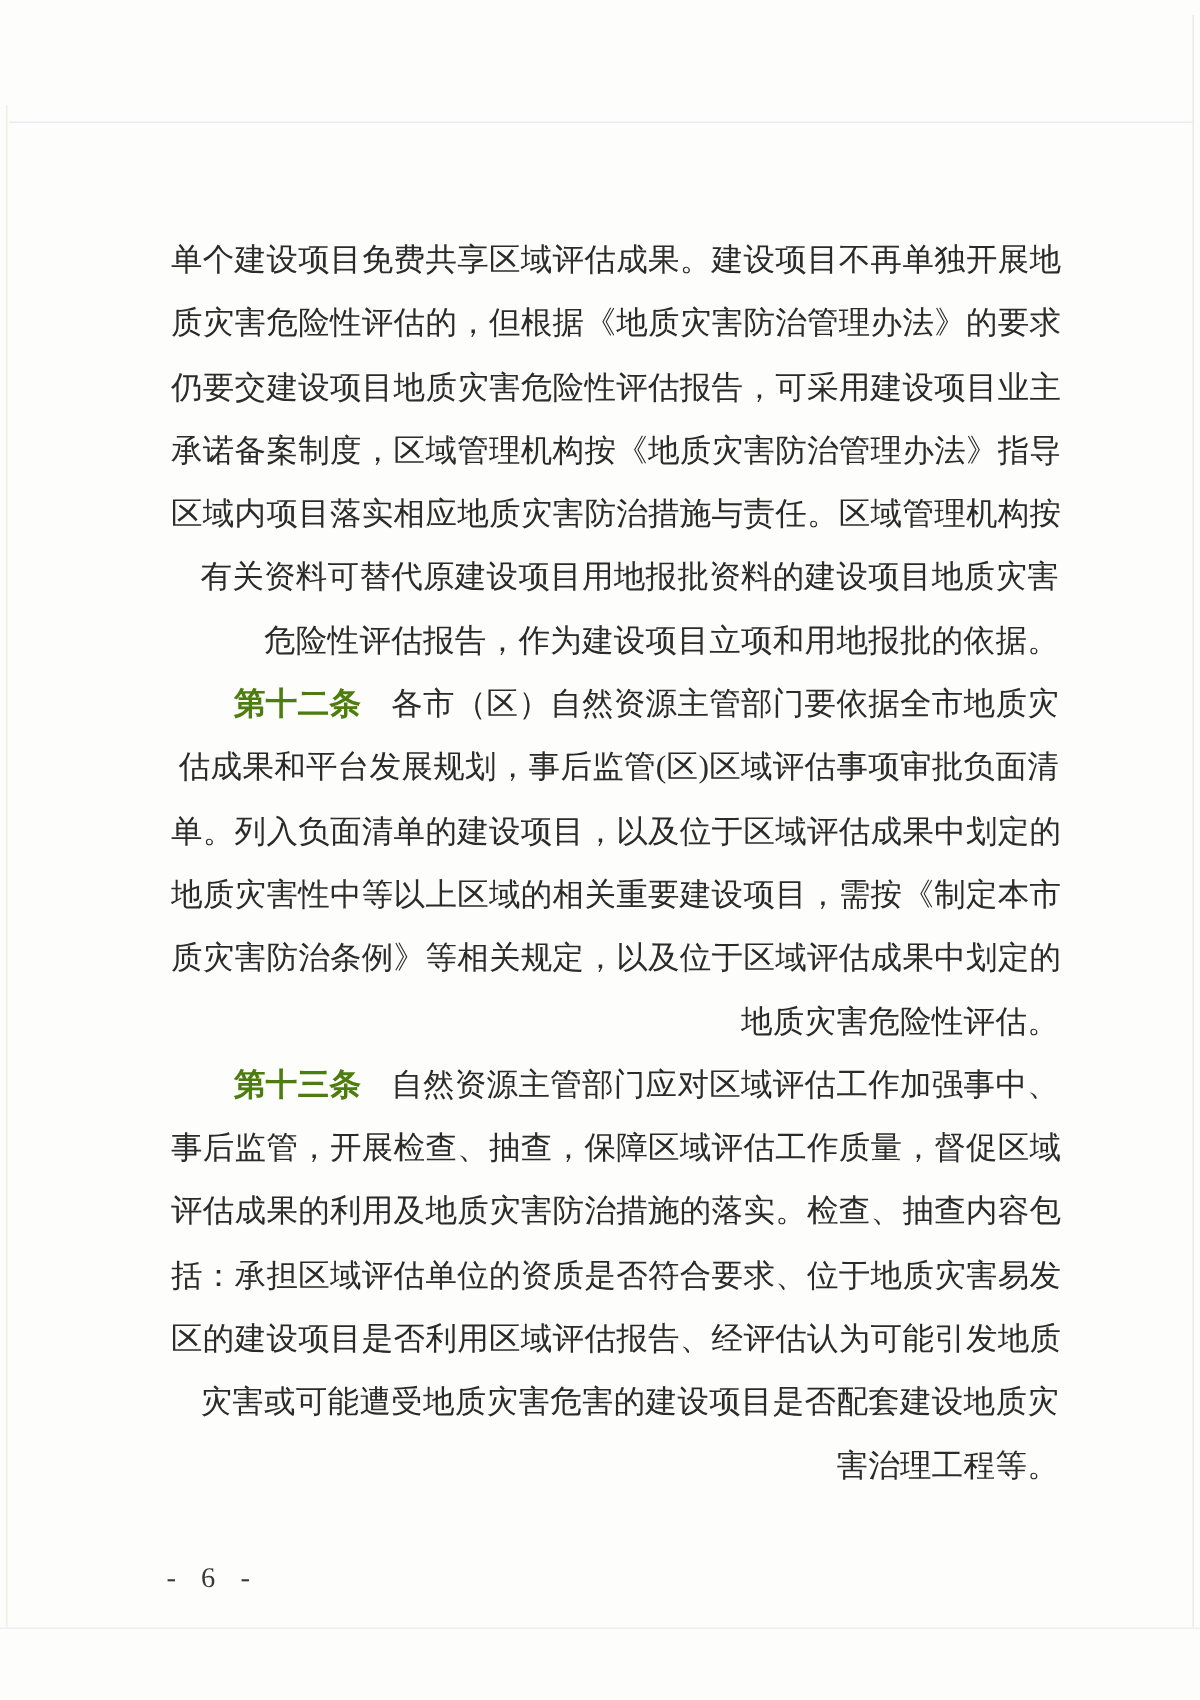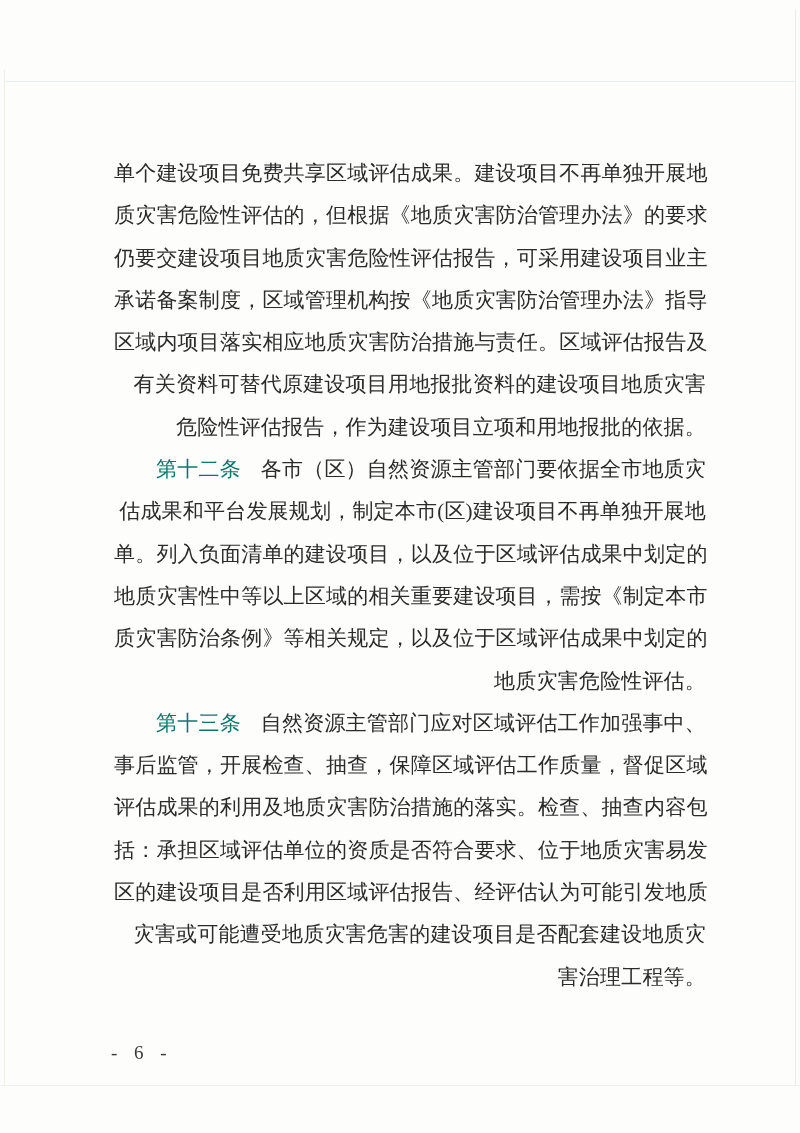--- a/index.html
+++ b/index.html
@@ -49,22 +49,22 @@
   .para { margin: 0; }
   .line {
     white-space: nowrap;
     text-align: right;
     letter-spacing: 0.2px;
   }
   .line.first-indented {
     text-indent: 2em;
   }
   .leader {
-    font-weight: 400;
-    color: #0f766e;
+    font-weight: 700;
+    color: #4d7c0f;
     margin-right: 0.95em;
   }
   .page-number {
     position: absolute;
     left: 111px;
     top: 1042px;
     font-size: 19px;
     letter-spacing: 6px;
     color: #3a3a3a;
     font-family: "Liberation Serif", "DejaVu Serif", serif;
@@ -80,28 +80,28 @@
   <div class="rule rule-left"></div>
   <div class="rule rule-right"></div>
 
   <div class="textblock">
 
     <div class="para">
       <div class="line">单个建设项目免费共享区域评估成果。建设项目不再单独开展地</div>
       <div class="line">质灾害危险性评估的，但根据《地质灾害防治管理办法》的要求</div>
       <div class="line">仍要交建设项目地质灾害危险性评估报告，可采用建设项目业主</div>
       <div class="line">承诺备案制度，区域管理机构按《地质灾害防治管理办法》指导</div>
-      <div class="line">区域内项目落实相应地质灾害防治措施与责任。区域评估报告及</div>
+      <div class="line">区域内项目落实相应地质灾害防治措施与责任。区域管理机构按</div>
       <div class="line">有关资料可替代原建设项目用地报批资料的建设项目地质灾害</div>
       <div class="line">危险性评估报告，作为建设项目立项和用地报批的依据。</div>
     </div>
 
     <div class="para">
       <div class="line first-indented"><span class="leader">第十二条</span><span>各市（区）自然资源主管部门要依据全市地质灾</span></div>
-      <div class="line">估成果和平台发展规划，制定本市(区)建设项目不再单独开展地</div>
+      <div class="line">估成果和平台发展规划，事后监管(区)区域评估事项审批负面清</div>
       <div class="line">单。列入负面清单的建设项目，以及位于区域评估成果中划定的</div>
       <div class="line">地质灾害性中等以上区域的相关重要建设项目，需按《制定本市</div>
       <div class="line">质灾害防治条例》等相关规定，以及位于区域评估成果中划定的</div>
       <div class="line">地质灾害危险性评估。</div>
     </div>
 
     <div class="para">
       <div class="line first-indented"><span class="leader">第十三条</span><span>自然资源主管部门应对区域评估工作加强事中、</span></div>
       <div class="line">事后监管，开展检查、抽查，保障区域评估工作质量，督促区域</div>
       <div class="line">评估成果的利用及地质灾害防治措施的落实。检查、抽查内容包</div>

